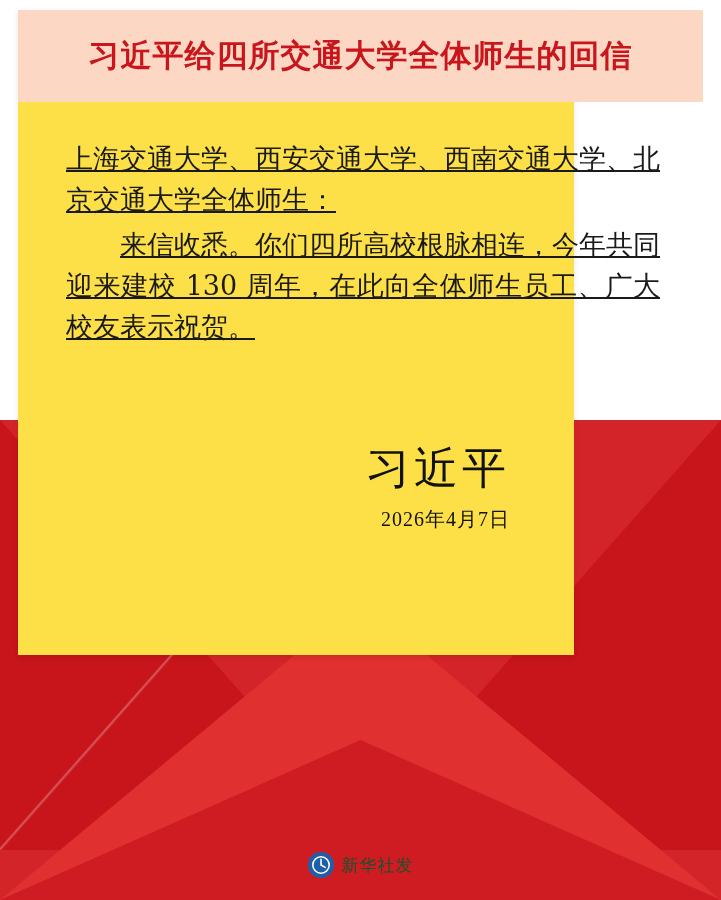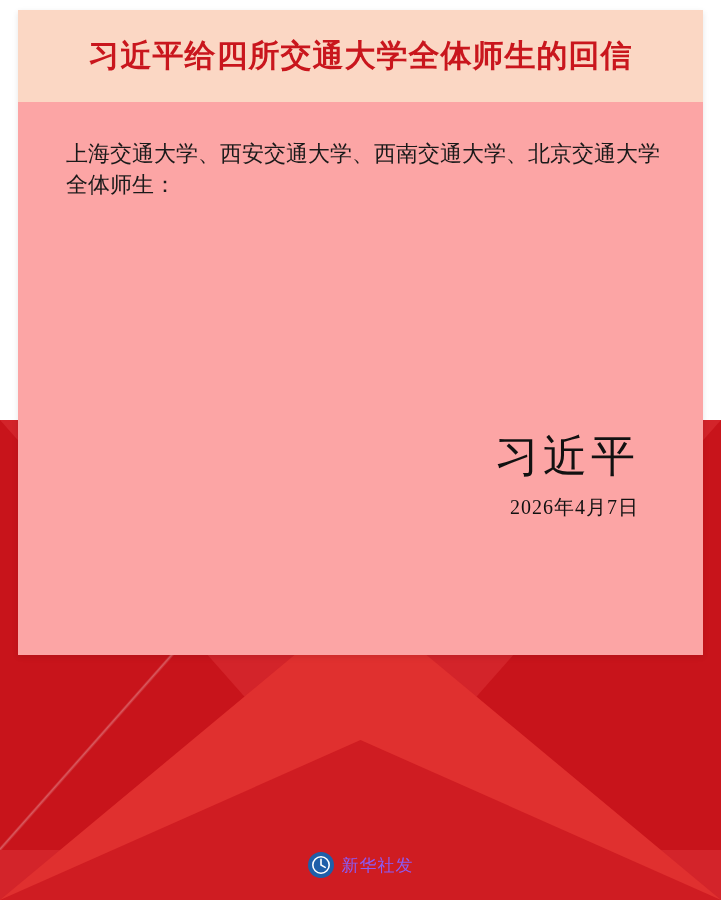--- a/index.html
+++ b/index.html
@@ -78,23 +78,23 @@
     height: 430px;
     background: linear-gradient(to bottom right, rgba(255,255,255,0) 49.6%, rgba(255,255,255,.30) 49.9%, rgba(255,255,255,0) 50.3%);
     pointer-events: none;
   }
 
   
   .sheet {
     position: absolute;
     left: 18px;
     top: 10px;
-    width: 685px;
+    width: 556px;
     height: 645px;
-    background: #fca5a5;
+    background: #fde047;
     box-shadow: 0 2px 6px rgba(0,0,0,0.10);
   }
   .sheet-head {
     position: absolute;
     left: 0;
     top: 0;
     width: 685px;
     height: 92px;
     background: #fbd7c4;
   }
@@ -115,36 +115,37 @@
     white-space: nowrap;
   }
 
   .body-text {
     position: absolute;
     left: 48px;
     top: 128px;
     width: 594px;
     color: #1a1a1a;
     font-family: "DejaVu Serif", "Liberation Serif", serif;
-    font-size: 22px;
-    line-height: 31px;
+    font-size: 27px;
+    line-height: 41px;
     text-align: justify;
     text-justify: inter-ideograph;
+    text-decoration: underline;
   }
   .body-text p {
     margin: 0 0 4px 0;
   }
   .body-text p.indent {
     text-indent: 2em;
   }
 
   .sign {
     position: absolute;
     right: 64px;
-    top: 418px;
+    top: 430px;
     width: 300px;
     text-align: right;
   }
   .sign-name {
     font-family: "DejaVu Serif", "Liberation Serif", serif;
     font-size: 44px;
     color: #111111;
     letter-spacing: 4px;
     line-height: 56px;
   }
@@ -171,21 +172,21 @@
     width: 26px;
     height: 26px;
     border-radius: 50%;
     background: #1f5fa9;
     display: flex;
     align-items: center;
     justify-content: center;
   }
   .footer .mark svg { display: block; }
   .footer .brand {
-    color: #8b5cf6;
+    color: #14532d;
     font-family: "DejaVu Serif", "Liberation Serif", serif;
     font-size: 17px;
     letter-spacing: 1px;
   }
 </style>
 </head>
 <body>
 
 <div id="poster">
 
@@ -195,20 +196,21 @@
   <div class="env-bottom"></div>
   <div class="env-bottom-shade"></div>
   <div class="flap-edge-l"></div>
 
   <div class="sheet">
     <div class="sheet-head"></div>
     <div class="title">习近平给四所交通大学全体师生的回信</div>
 
     <div class="body-text">
       <p>上海交通大学、西安交通大学、西南交通大学、北京交通大学全体师生：</p>
+      <p class="indent">来信收悉。你们四所高校根脉相连，今年共同迎来建校 130 周年，在此向全体师生员工、广大校友表示祝贺。</p>
     </div>
 
     <div class="sign">
       <div class="sign-name">习近平</div>
       <div class="sign-date">2026年4月7日</div>
     </div>
   </div>
 
   <div class="footer">
     <span class="mark">

